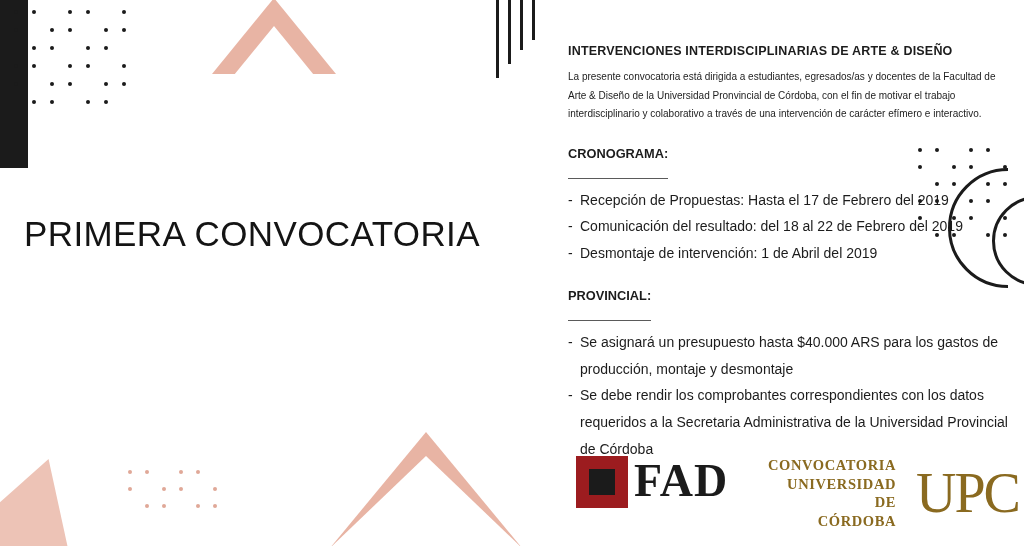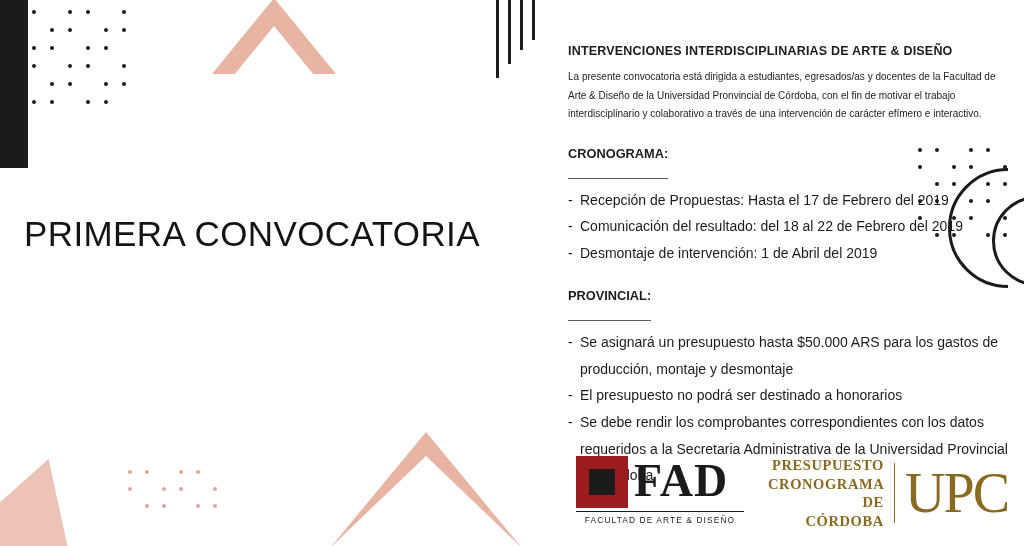--- a/index.html
+++ b/index.html
@@ -348,41 +348,39 @@
       <ul class="items">
         <li>Recepción de Propuestas: Hasta el 17 de Febrero del 2019</li>
         <li>Comunicación del resultado: del 18 al 22 de Febrero del 2019</li>
         <li>Desmontaje de intervención: 1 de Abril del 2019</li>
       </ul>
     </div>
 
     <div>
       <div class="sect-title">PROVINCIAL:</div>
       <ul class="items">
-        <li>Se asignará un presupuesto hasta $50.000 ARS para los gastos de producción, montaje y desmontaje</li>
-        <li>El presupuesto no podrá ser destinado a honorarios</li>
+        <li>Se asignará un presupuesto hasta $40.000 ARS para los gastos de producción, montaje y desmontaje</li>
         <li>Se debe rendir los comprobantes correspondientes con los datos requeridos a la Secretaria Administrativa de la Universidad Provincial de Córdoba</li>
       </ul>
     </div>
   </div>
 
   <div class="logos">
 
     <div class="fad-logo">
       <div class="fad-row">
         <div class="fad-square"></div>
         <div class="fad-text">FAD</div>
       </div>
-      <div class="fad-caption">FACULTAD DE ARTE &amp; DISEÑO</div>
     </div>
 
     <div class="upc-logo">
       <div class="upc-words">
-        <div>PRESUPUESTO</div>
-        <div>CRONOGRAMA DE</div>
+        <div>CONVOCATORIA</div>
+        <div>UNIVERSIDAD DE</div>
         <div>CÓRDOBA</div>
       </div>
       <div class="upc-divider"></div>
       <div class="upc-mark">UPC</div>
     </div>
 
   </div>
 </div>
 
 </body></html>

